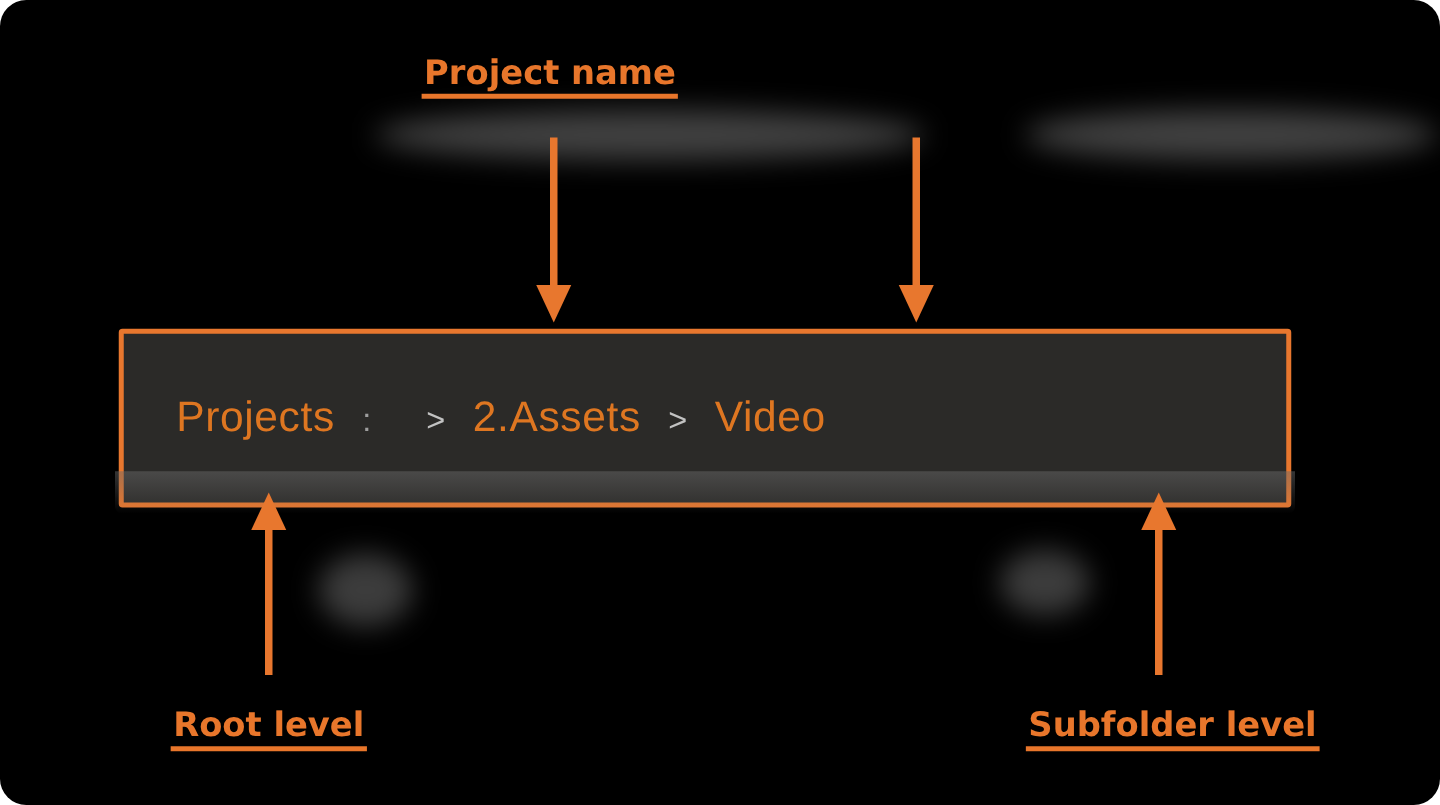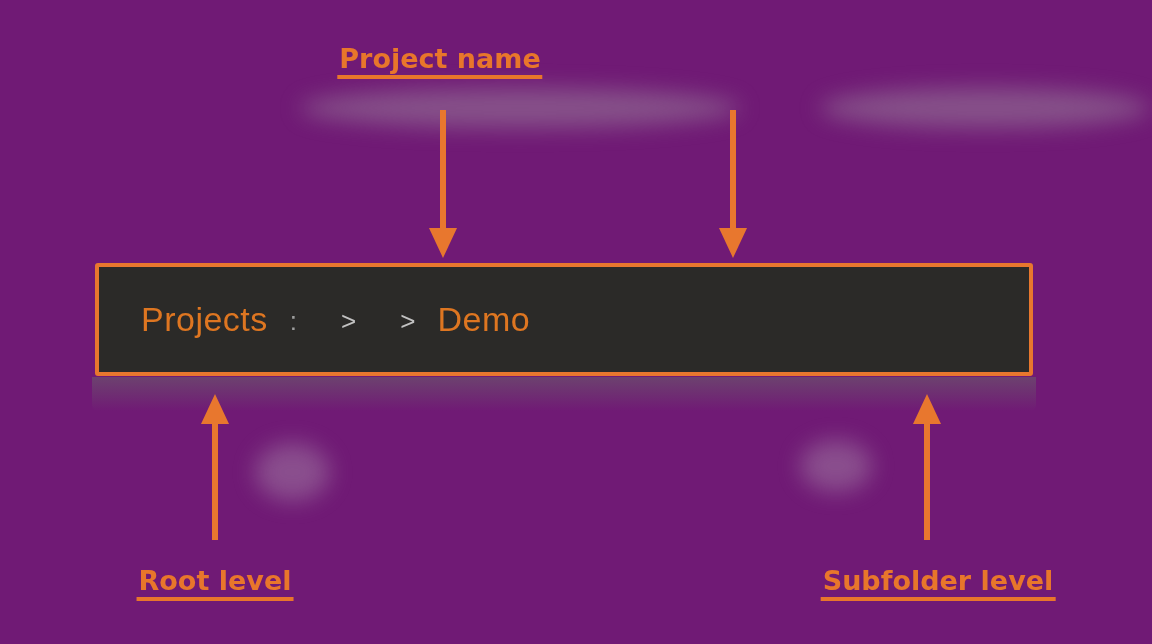--- a/index.html
+++ b/index.html
@@ -6,23 +6,24 @@
     --orange:#E8772E;
     --label-orange:#E8762B;
     --crumb-orange:#DE7621;
     --crumb-bg:#2B2A28;
     --sep-gray:#C2C2C2;
   }
   html,body{margin:0;padding:0;background:#ffffff;}
   .stage{
     position:relative;
     width:1152px;height:644px;
-    background:#701a75;
+    background:#000000;
     overflow:hidden;
     font-family:"Liberation Sans",sans-serif;
+    border-radius:21px;
   }
   
   .smudge{
     position:absolute;
     background:rgba(170,170,170,0.38);
     border-radius:50%;
     filter:blur(11px);
   }
   .smudge.top-a{left:300px;top:88px;width:440px;height:40px;}
   .smudge.top-b{left:820px;top:88px;width:330px;height:40px;}
@@ -55,21 +56,21 @@
   .arrow.a1{left:429px;top:110px;}
   .arrow.a2{left:719px;top:110px;}
   .arrow.down .shaft{height:118px;}
   .arrow.a3{left:201px;top:394px;}
   .arrow.a4{left:913px;top:394px;}
   .arrow.up .shaft{height:116px;}
   
   .crumbbar{
     position:absolute;
     left:95px;top:263px;
-    width:938px;height:113px;
+    width:938px;height:143px;
     box-sizing:border-box;
     background:var(--crumb-bg);
     border:4px solid var(--orange);
     border-radius:3px;
     display:flex;
     align-items:center;
     padding-left:42px;
   }
   .crumb{
     color:var(--crumb-orange);
@@ -112,22 +113,23 @@
   </div>
   <div class="arrow down a2">
     <div class="shaft"></div>
     <div class="head"></div>
   </div>
 
   <div class="crumbbar">
     <span class="crumb">Projects</span>
     <span class="sep colon">:</span>
     <span class="sep">&gt;</span>
+    <span class="crumb">2.Assets</span>
     <span class="sep">&gt;</span>
-    <span class="crumb">Demo</span>
+    <span class="crumb">Video</span>
   </div>
   <div class="bar-shadow"></div>
 
   <div class="arrow up a3">
     <div class="head"></div>
     <div class="shaft"></div>
   </div>
   <div class="arrow up a4">
     <div class="head"></div>
     <div class="shaft"></div>

